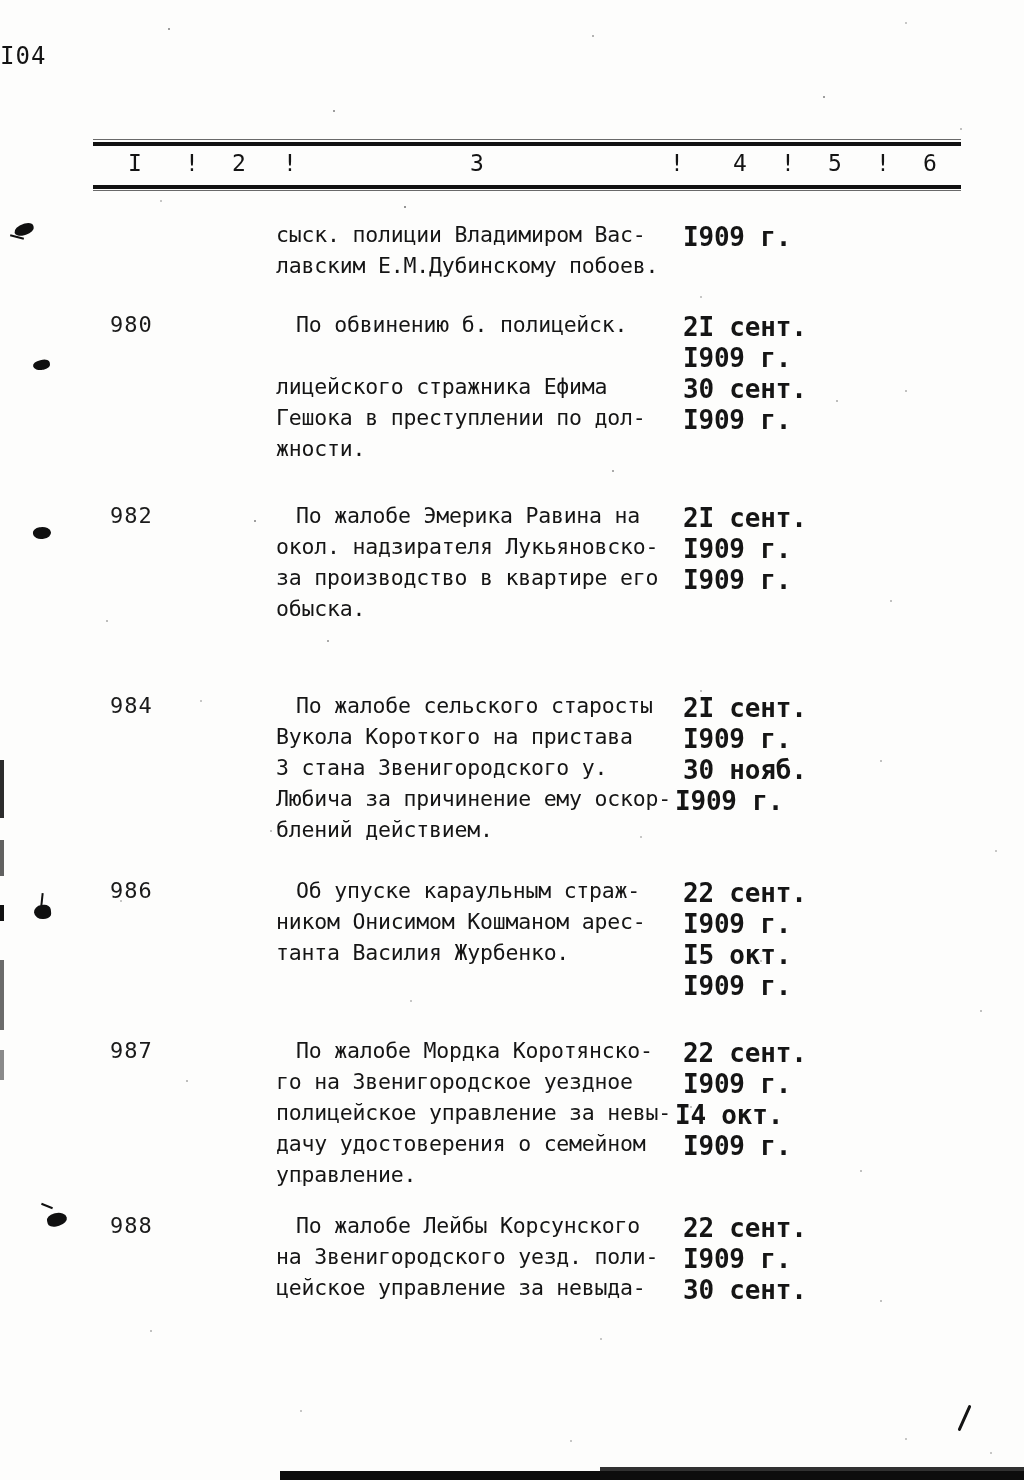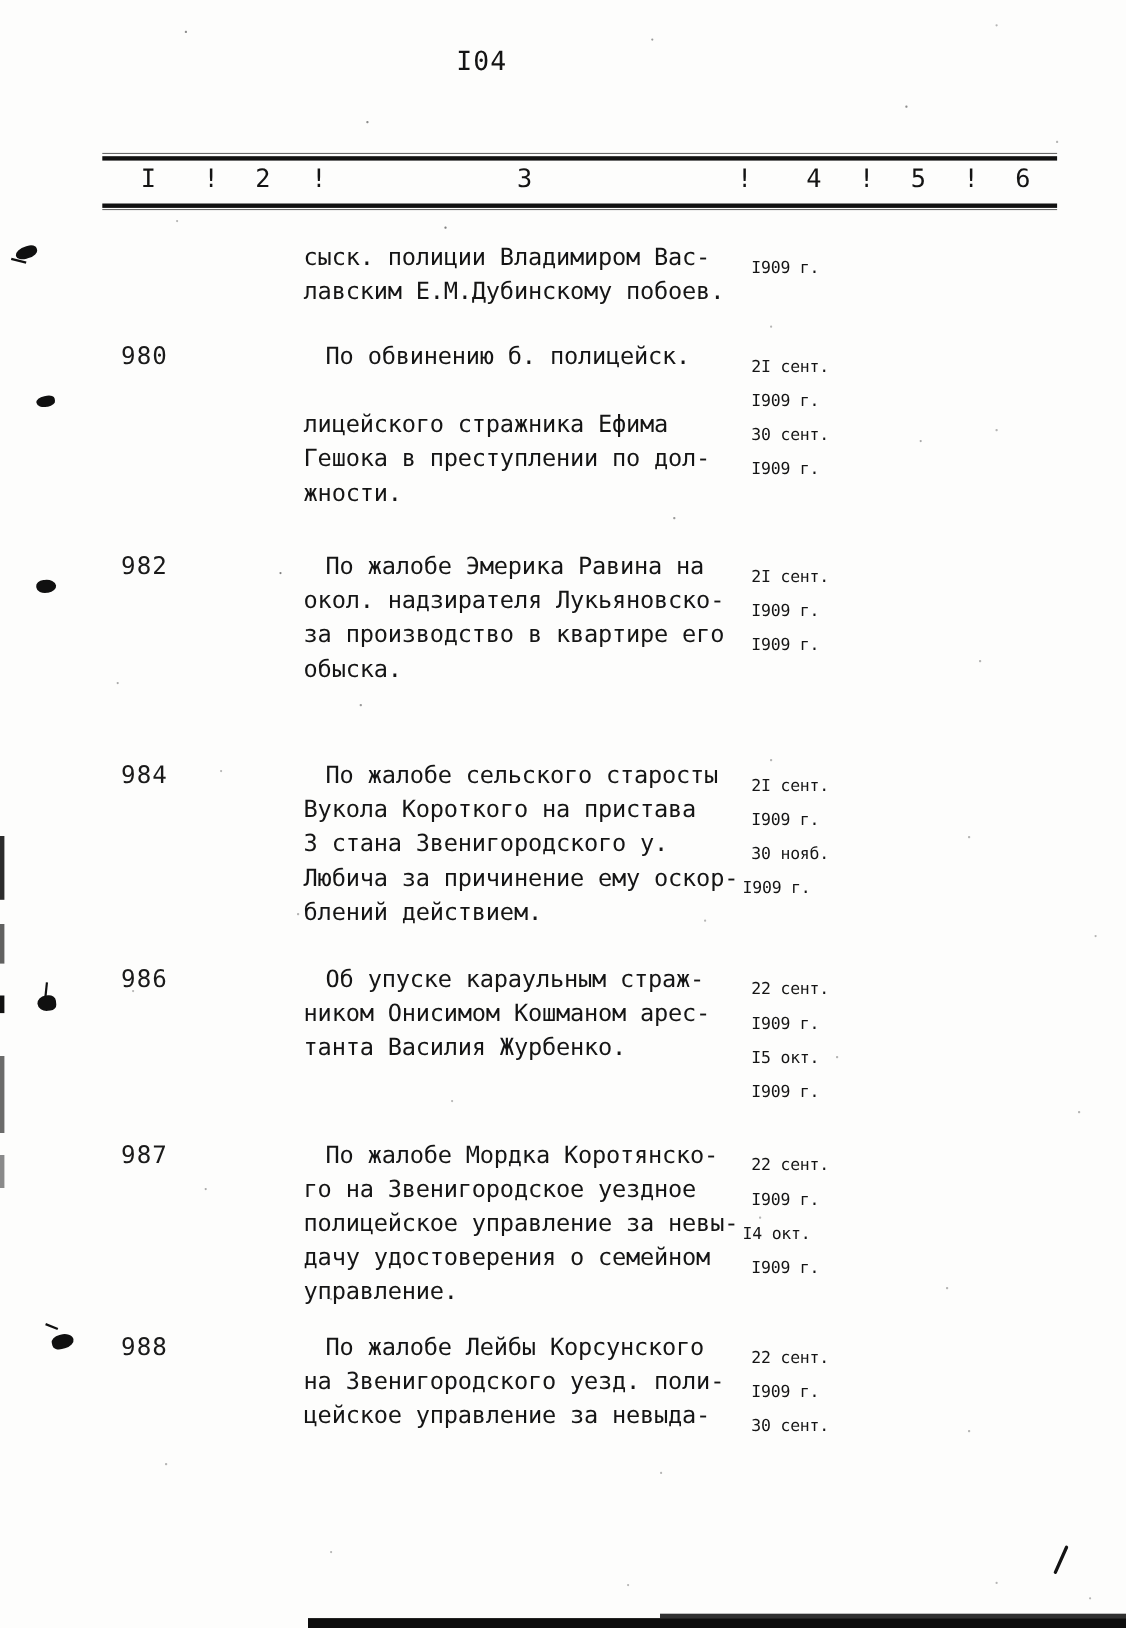--- a/index.html
+++ b/index.html
@@ -29,21 +29,20 @@
     white-space: pre;
     -webkit-font-smoothing: none;
   }
 
   
   #page-number {
     position: absolute;
     left: 0;
     top: 42px;
     width: 876px;
-    text-align: center;
     font-size: 24px;
     letter-spacing: 1px;
     font-family: "DejaVu Sans Mono", monospace;
     color: #141414;
   }
 
   
   .rule {
     position: absolute;
     left: 93px;
@@ -109,26 +108,27 @@
     top: 0;
     font-family: "DejaVu Sans Mono", monospace;
     font-size: 21.5px;
     color: #151515;
     white-space: pre;
     letter-spacing: -0.2px;
   }
   .line .date {
     position: absolute;
     left: 683px;
-    top: 12px;
-    font-family: "DejaVu Sans Mono", monospace;
-    font-size: 15px;
+    top: 0;
+    font-family: "DejaVu Sans Mono", monospace;
+    font-size: 26px;
     color: #151515;
     white-space: pre;
     letter-spacing: -0.2px;
+    font-weight: bold;
   }
   .line .date.tight { left: 675px; }
 
   
   .line .body.indent { left: 296px; }
 
   
   .blob {
     position: absolute;
     background: #101010;

